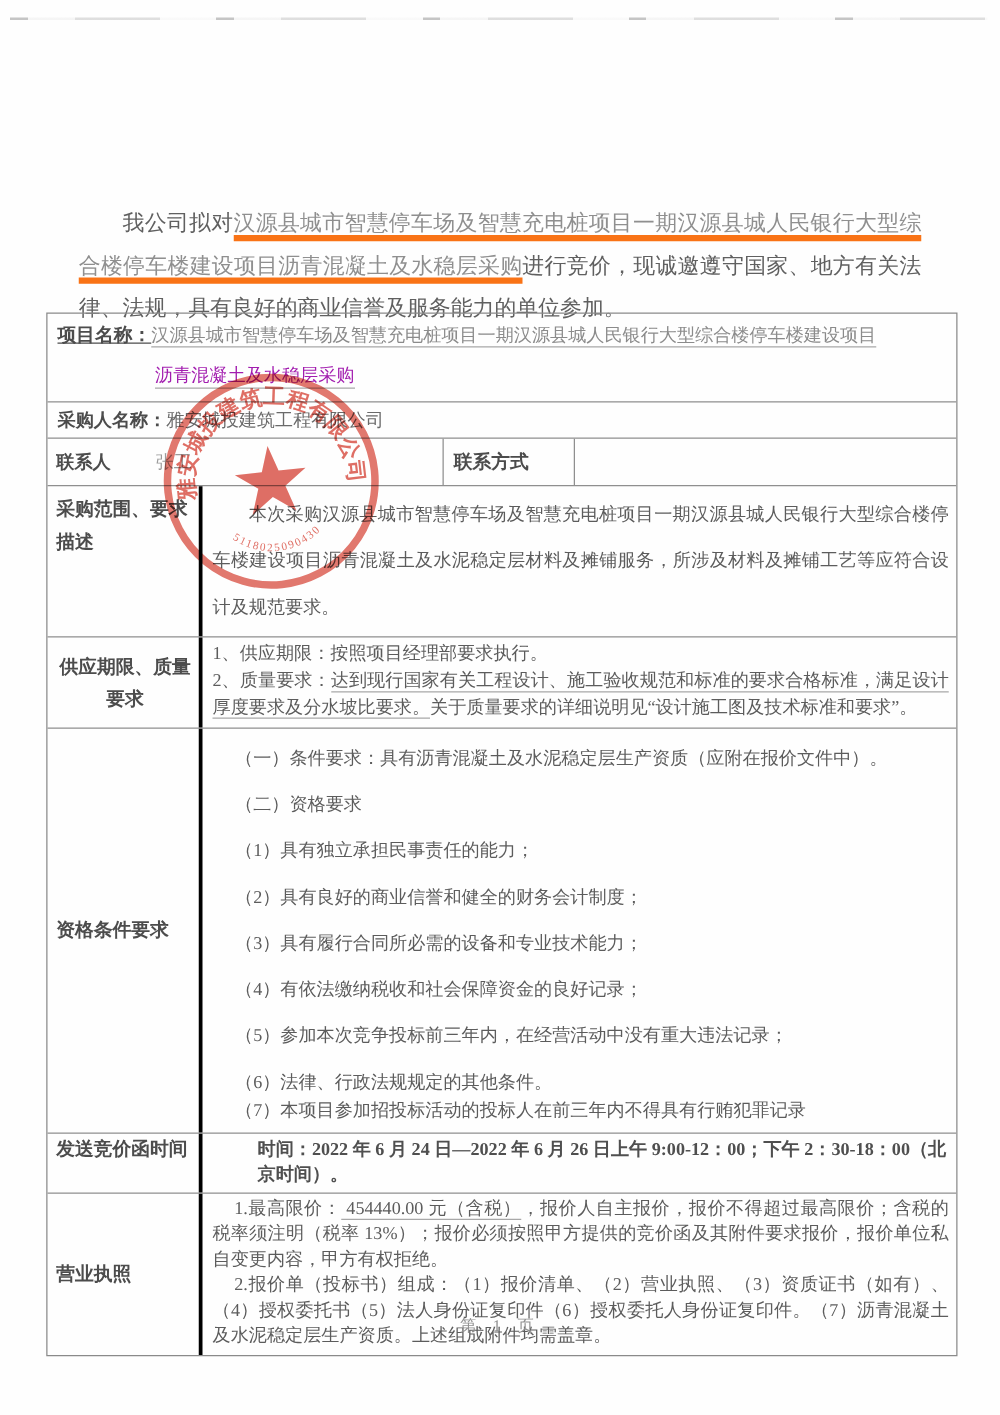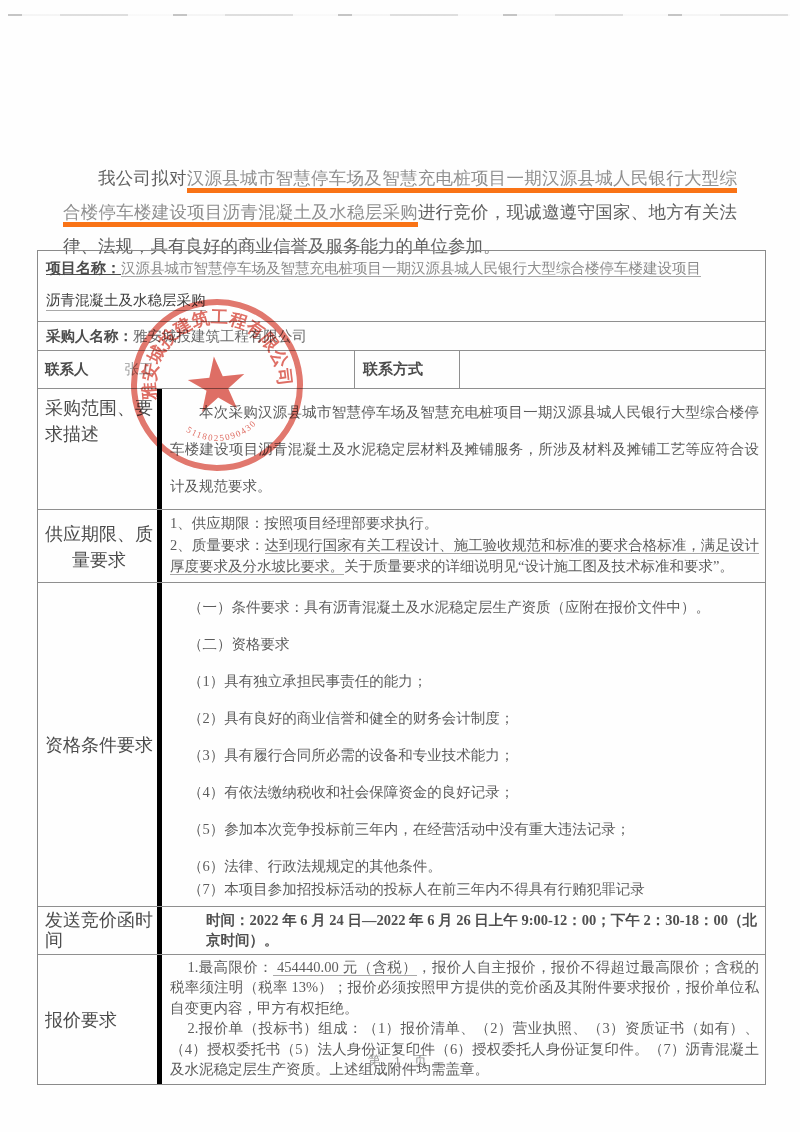--- a/index.html
+++ b/index.html
@@ -29,32 +29,32 @@
   .u-light { border-bottom:5px solid #f97316; }
 
   .bid-table {
     position:absolute; left:37px; top:250px; width:729px;
     border:1px solid #8a8a8a; font-size:14.5px; color:#5c5c5c;
   }
   .t-row { display:flex; border-bottom:1px solid #8f8f8f; width:100%; }
   .t-row:last-child { border-bottom:none; }
   .lbl { font-weight:bold; color:#4c4c4c; }
   .label-col {
-    width:124px; flex:0 0 124px; border-right:5px solid #000000;
-    font-weight:normal; color:#4c4c4c; font-size:18px;
+    width:124px; flex:0 0 124px; border-right:3px solid #000000;
+    font-weight:bold; color:#4c4c4c; font-size:15px;
     padding:6px 4px 4px 7px; display:flex; line-height:26px;
   }
   .label-col.center { align-items:center; }
   .content-col { flex:1 1 auto; padding:4px 6px 4px 8px; }
 
   
   .row-project { min-height:71px; padding:8px 6px 6px 8px; display:block; }
   .row-project .lbl { font-size:15px;text-decoration:underline; }
   .proj-line1 { color:#8b8b8b; }
-  .proj-line2 { display:inline-block; margin-top:13px; color:#404040; }
+  .proj-line2 { display:inline-block; margin-left:78px; margin-top:13px; color:#a21caf; }
 
   
   .row-purchaser { min-height:29px; padding:5px 6px 3px 8px; display:block; }
   .row-purchaser .val { color:#6a6a6a; }
 
   
   .row-contact { height:38px; }
   .c-person { flex:0 0 317px; border-right:1px solid #8f8f8f; display:flex; align-items:center; padding-left:7px; }
   .c-person .val { margin-left:36px; color:#9b9b9b; }
   .c-method { flex:0 0 105px; border-right:1px solid #8f8f8f; display:flex; align-items:center; padding-left:8px; font-weight:bold; color:#4c4c4c; font-size:15px; }
@@ -153,21 +153,21 @@
         <div class="qual-item">（7）本项目参加招投标活动的投标人在前三年内不得具有行贿犯罪记录</div>
       </div>
     </div>
 
     <div class="t-row row-time">
       <div class="label-col">发送竞价函时间</div>
       <div class="content-col time-text">时间：2022 年 6 月 24 日—2022 年 6 月 26 日上午 9:00-12：00；下午 2：30-18：00（北京时间）。</div>
     </div>
 
     <div class="t-row row-quote">
-      <div class="label-col center">报价要求</div>
+      <div class="label-col center">营业执照</div>
       <div class="content-col quote-text">
         <p><span>1.最高限价：</span><span class="u"> 454440.00 元（含税）</span><span>，报价人自主报价，报价不得超过最高限价；含税的税率须注明（税率 13%）；报价必须按照甲方提供的竞价函及其附件要求报价，报价单位私自变更内容，甲方有权拒绝。</span></p>
         <p>2.报价单（投标书）组成：（1）报价清单、（2）营业执照、（3）资质证书（如有）、（4）授权委托书（5）法人身份证复印件（6）授权委托人身份证复印件。（7）沥青混凝土及水泥稳定层生产资质。上述组成附件均需盖章。</p>
       </div>
     </div>
 
   </div>
 
   <svg class="stamp" viewBox="0 0 182 182" xmlns="http://www.w3.org/2000/svg">
     <defs>

